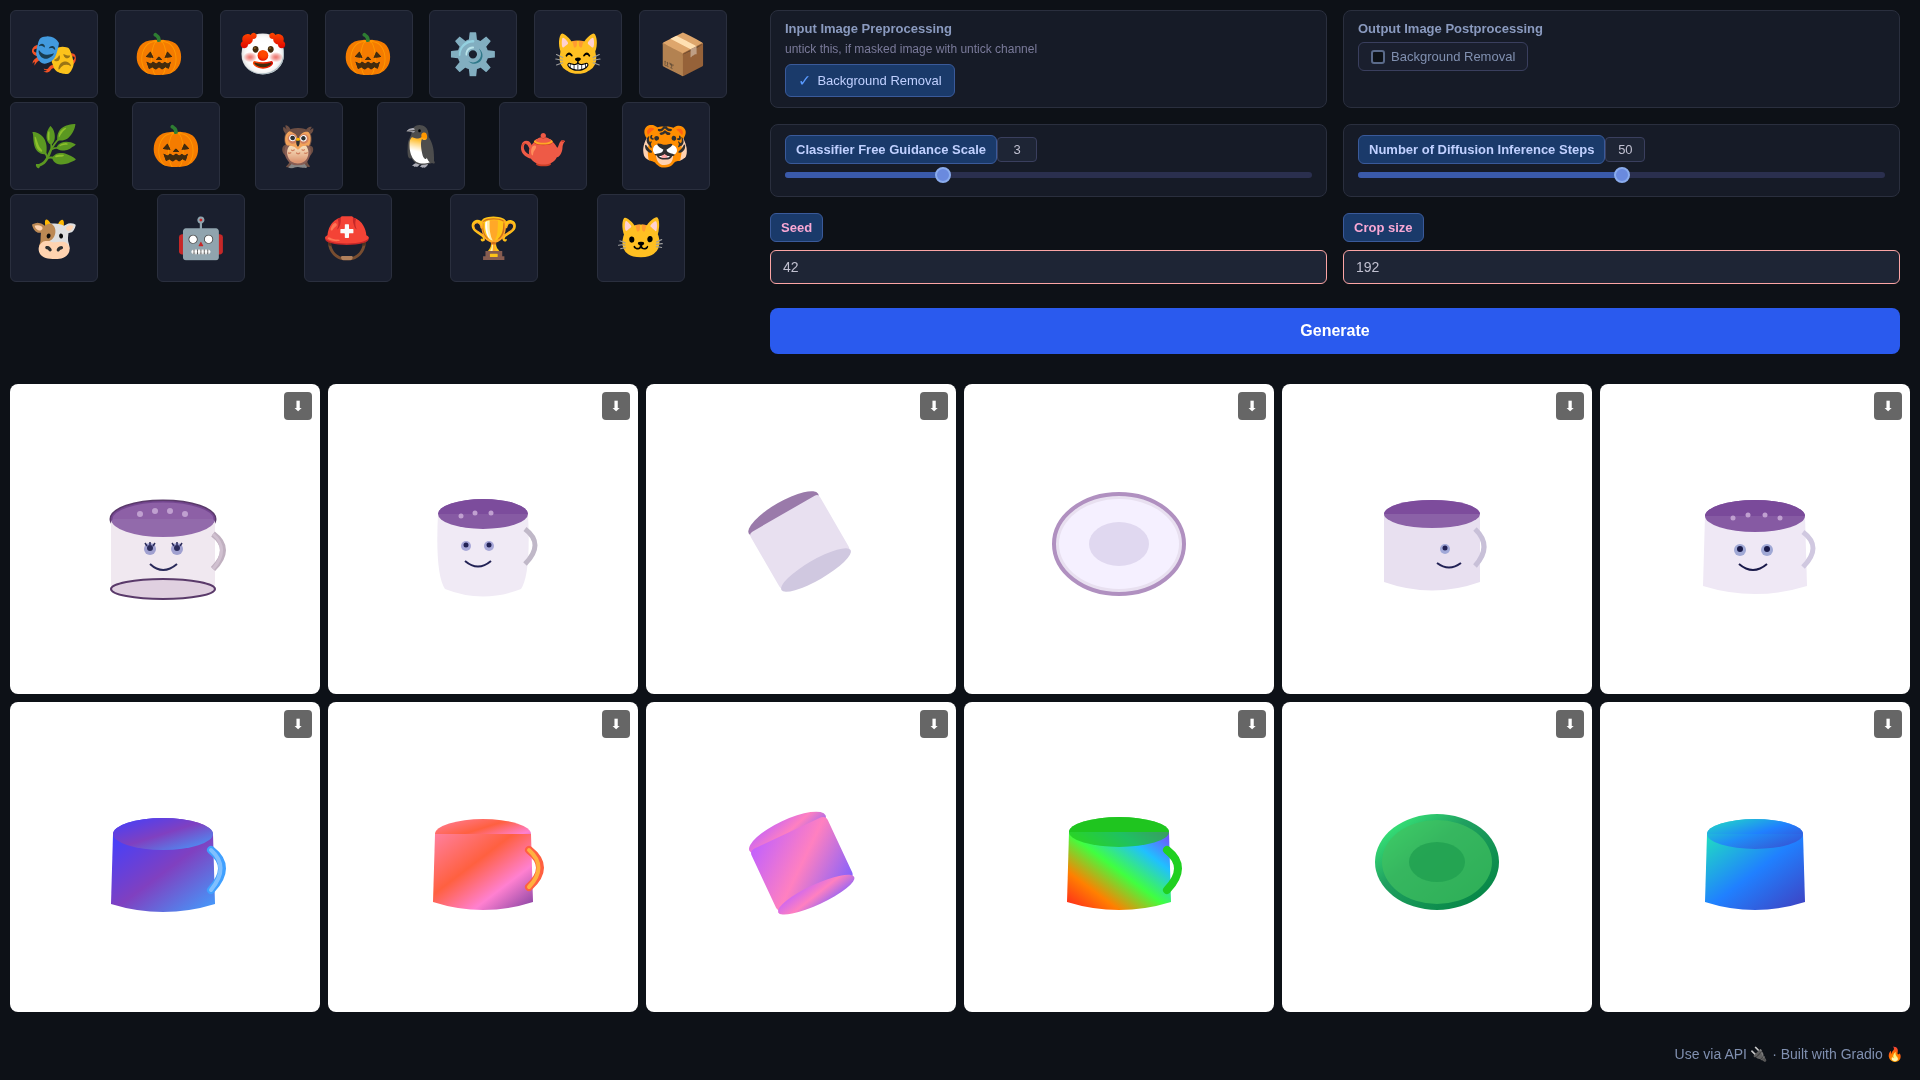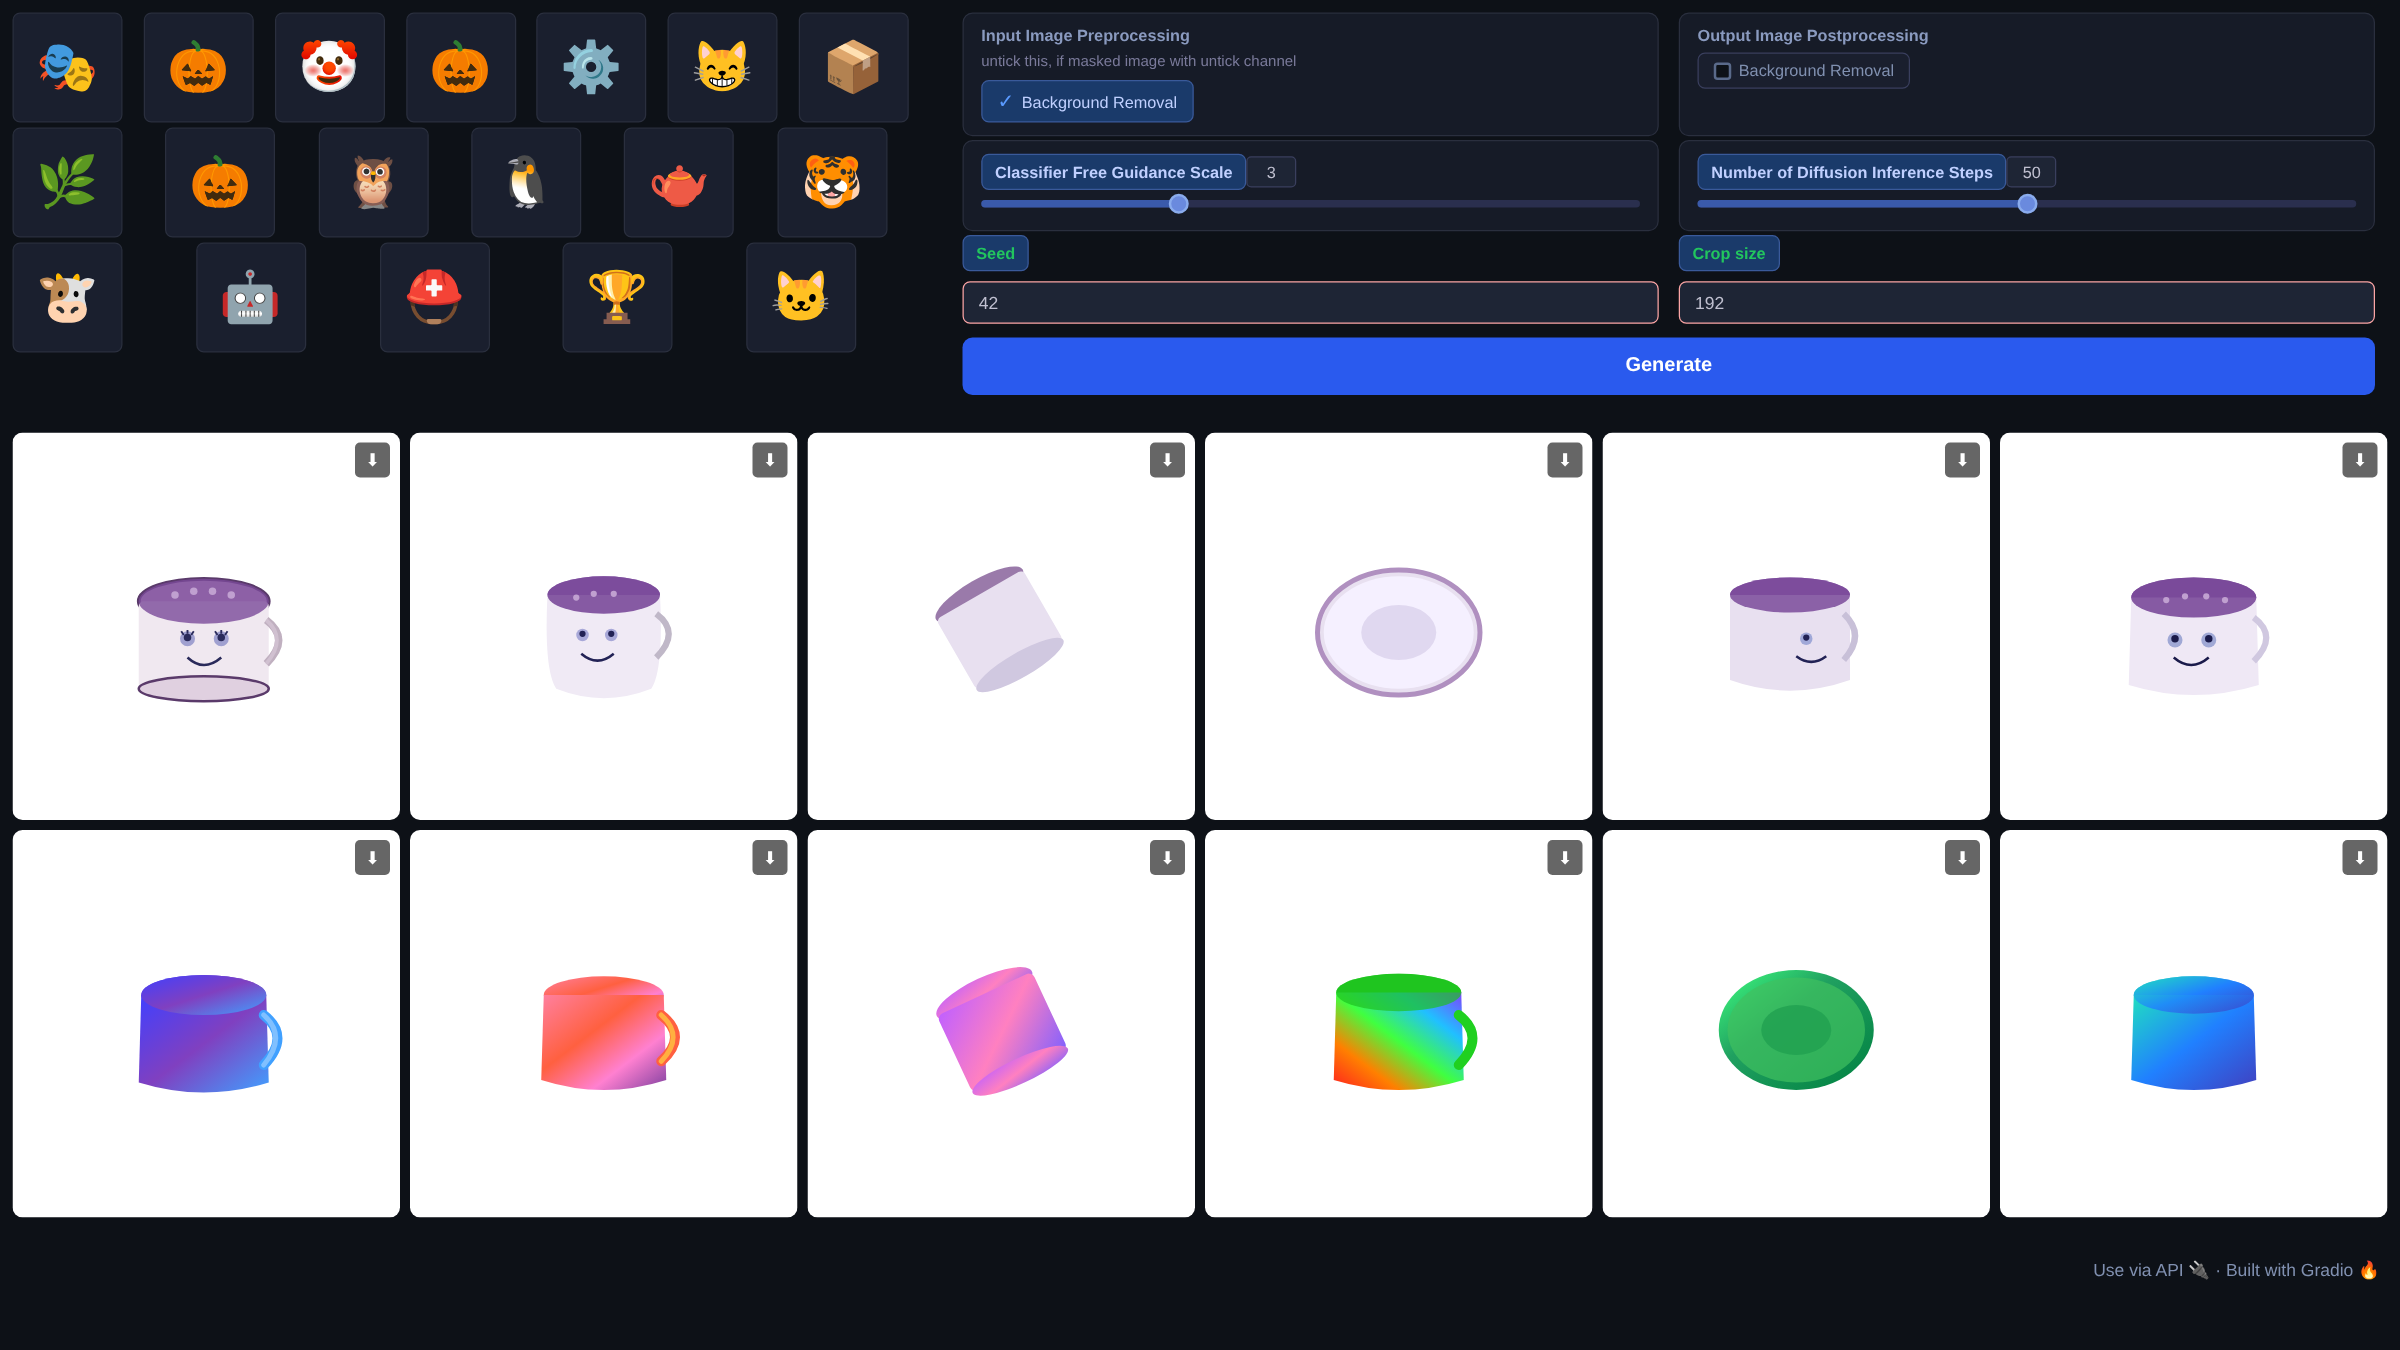--- a/index.html
+++ b/index.html
@@ -170,21 +170,21 @@
       gap: 16px;
     }
     .field-group {
       flex: 1;
     }
     .field-label {
       background: #1a3a6a;
       border: 1px solid #3a5a9a;
       border-radius: 6px;
       padding: 6px 10px;
-      color: #22c55e;
+      color: #f9a8d4;
       font-size: 13px;
       font-weight: bold;
       display: inline-block;
       margin-bottom: 8px;
     }
     .field-input {
       width: 100%;
       background: #1e2535;
       border: 1px solid #fca5a5;
       border-radius: 6px;
@@ -251,21 +251,21 @@
     
     .footer {
       text-align: right;
       padding: 16px;
       color: #8090b0;
       font-size: 14px;
     }
     .top-controls {
       display: flex;
       flex-direction: column;
-      gap: 3px;
+      gap: 16px;
       width: 100%;
     }
     .preprocessing-row {
       display: flex;
       gap: 16px;
     }
     .preproc-block {
       flex: 1;
       background: #161b27;
       border-radius: 8px;

